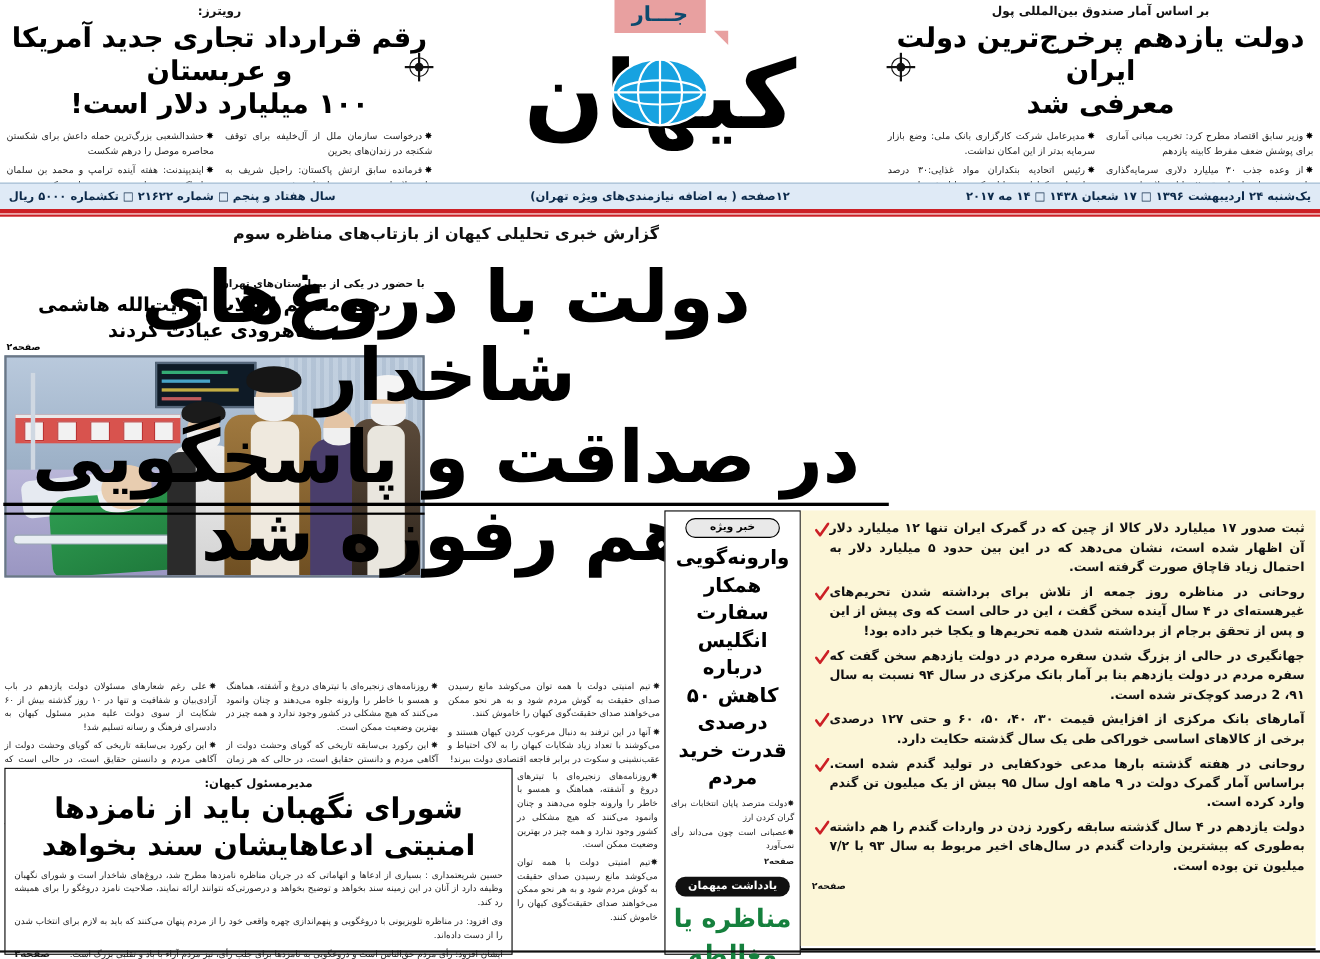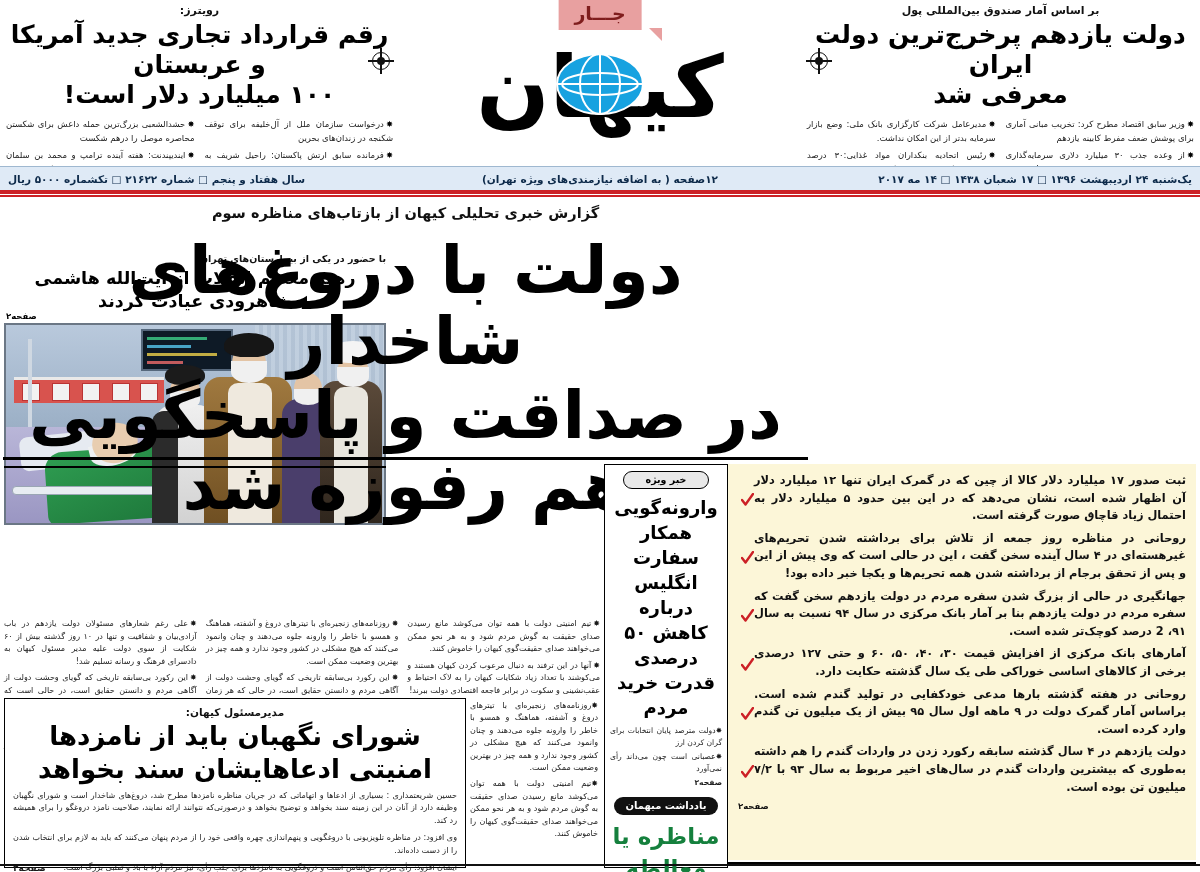--- a/index.html
+++ b/index.html
@@ -71,21 +71,21 @@
     transform: translateX(50%);
     width: 420px; height: 168px;
     display: flex; flex-direction: column;
     align-items: center; justify-content: center;
   }
   .jaar-badge {
     position: absolute;
     top: 0; right: 50%;
     transform: translateX(50%);
     background: #e8a0a0;
-    color: #7f1d1d;
+    color: #0c4a6e;
     font-size: 19px; font-weight: bold;
     padding: 2px 16px 6px 16px;
     line-height: 22px;
   }
   .jaar-tail {
     position: absolute;
     top: 28px; right: 50%;
     transform: translateX(62px);
     width: 0; height: 0;
     border-top: 13px solid #e8a0a0;
@@ -353,21 +353,21 @@
 
   
   .yellow-box {
     position: absolute; top: 464px; right: 4px;
     width: 468px; height: 396px;
     background: #fcf6d8;
     padding: 8px 10px 6px 10px;
   }
   .yb-item {
     display: flex; flex-direction: row-reverse;
-    align-items: center;
+    align-items: flex-start;
     margin-bottom: 5px;
   }
   .yb-check {
     flex: 0 0 auto;
     width: 13px; height: 14px;
     margin-left: 3px; margin-top: 2px;
   }
   .yb-text {
     flex: 1;
     font-size: 11.4px; line-height: 17.6px;

